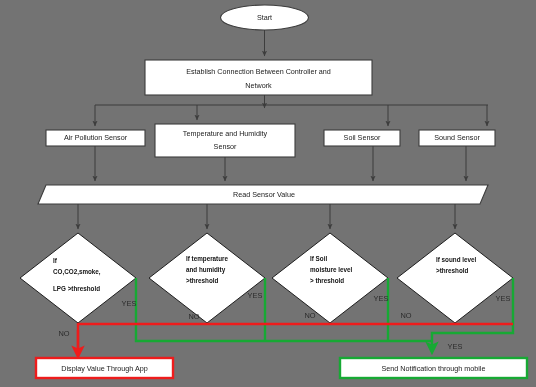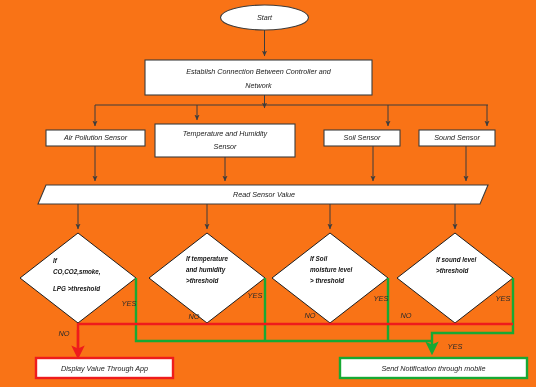--- a/index.html
+++ b/index.html
@@ -1,17 +1,17 @@
 <!DOCTYPE html>
 <html><head>
 <meta charset="utf-8">
 <style>
   html,body{margin:0;padding:0;background:#ffffff;}
   body{font-family:"Liberation Sans", sans-serif;}
-  #canvas{position:relative;width:536px;height:387px;background:#f97316;overflow:hidden;font-style:italic;}
+  #canvas{position:relative;width:536px;height:387px;background:#737373;overflow:hidden;}
   svg{display:block;}
   .nodeText{font-family:"Liberation Sans", sans-serif;font-size:7.2px;fill:#1a1a1a;text-anchor:middle;dominant-baseline:middle;}
   .nodeTextB{font-family:"Liberation Sans", sans-serif;font-size:6.3px;font-weight:bold;fill:#111111;text-anchor:start;dominant-baseline:middle;}
   .edgeLabel{font-family:"Liberation Sans", sans-serif;font-size:7.4px;fill:#2b2b2b;text-anchor:middle;dominant-baseline:middle;}
   .shapeBox{fill:#ffffff;stroke:#3d3d3d;stroke-width:1.1;}
   .shapeDiamond{fill:#ffffff;stroke:#1f1f1f;stroke-width:1;}
   .shapeEllipse{fill:#ffffff;stroke:#3d3d3d;stroke-width:1.1;}
   .shapePara{fill:#ffffff;stroke:#3d3d3d;stroke-width:1.1;}
   .link{stroke:#3d3d3d;stroke-width:1;fill:none;}
   .linkRed{stroke:#ee1c1c;stroke-width:2.4;fill:none;}

